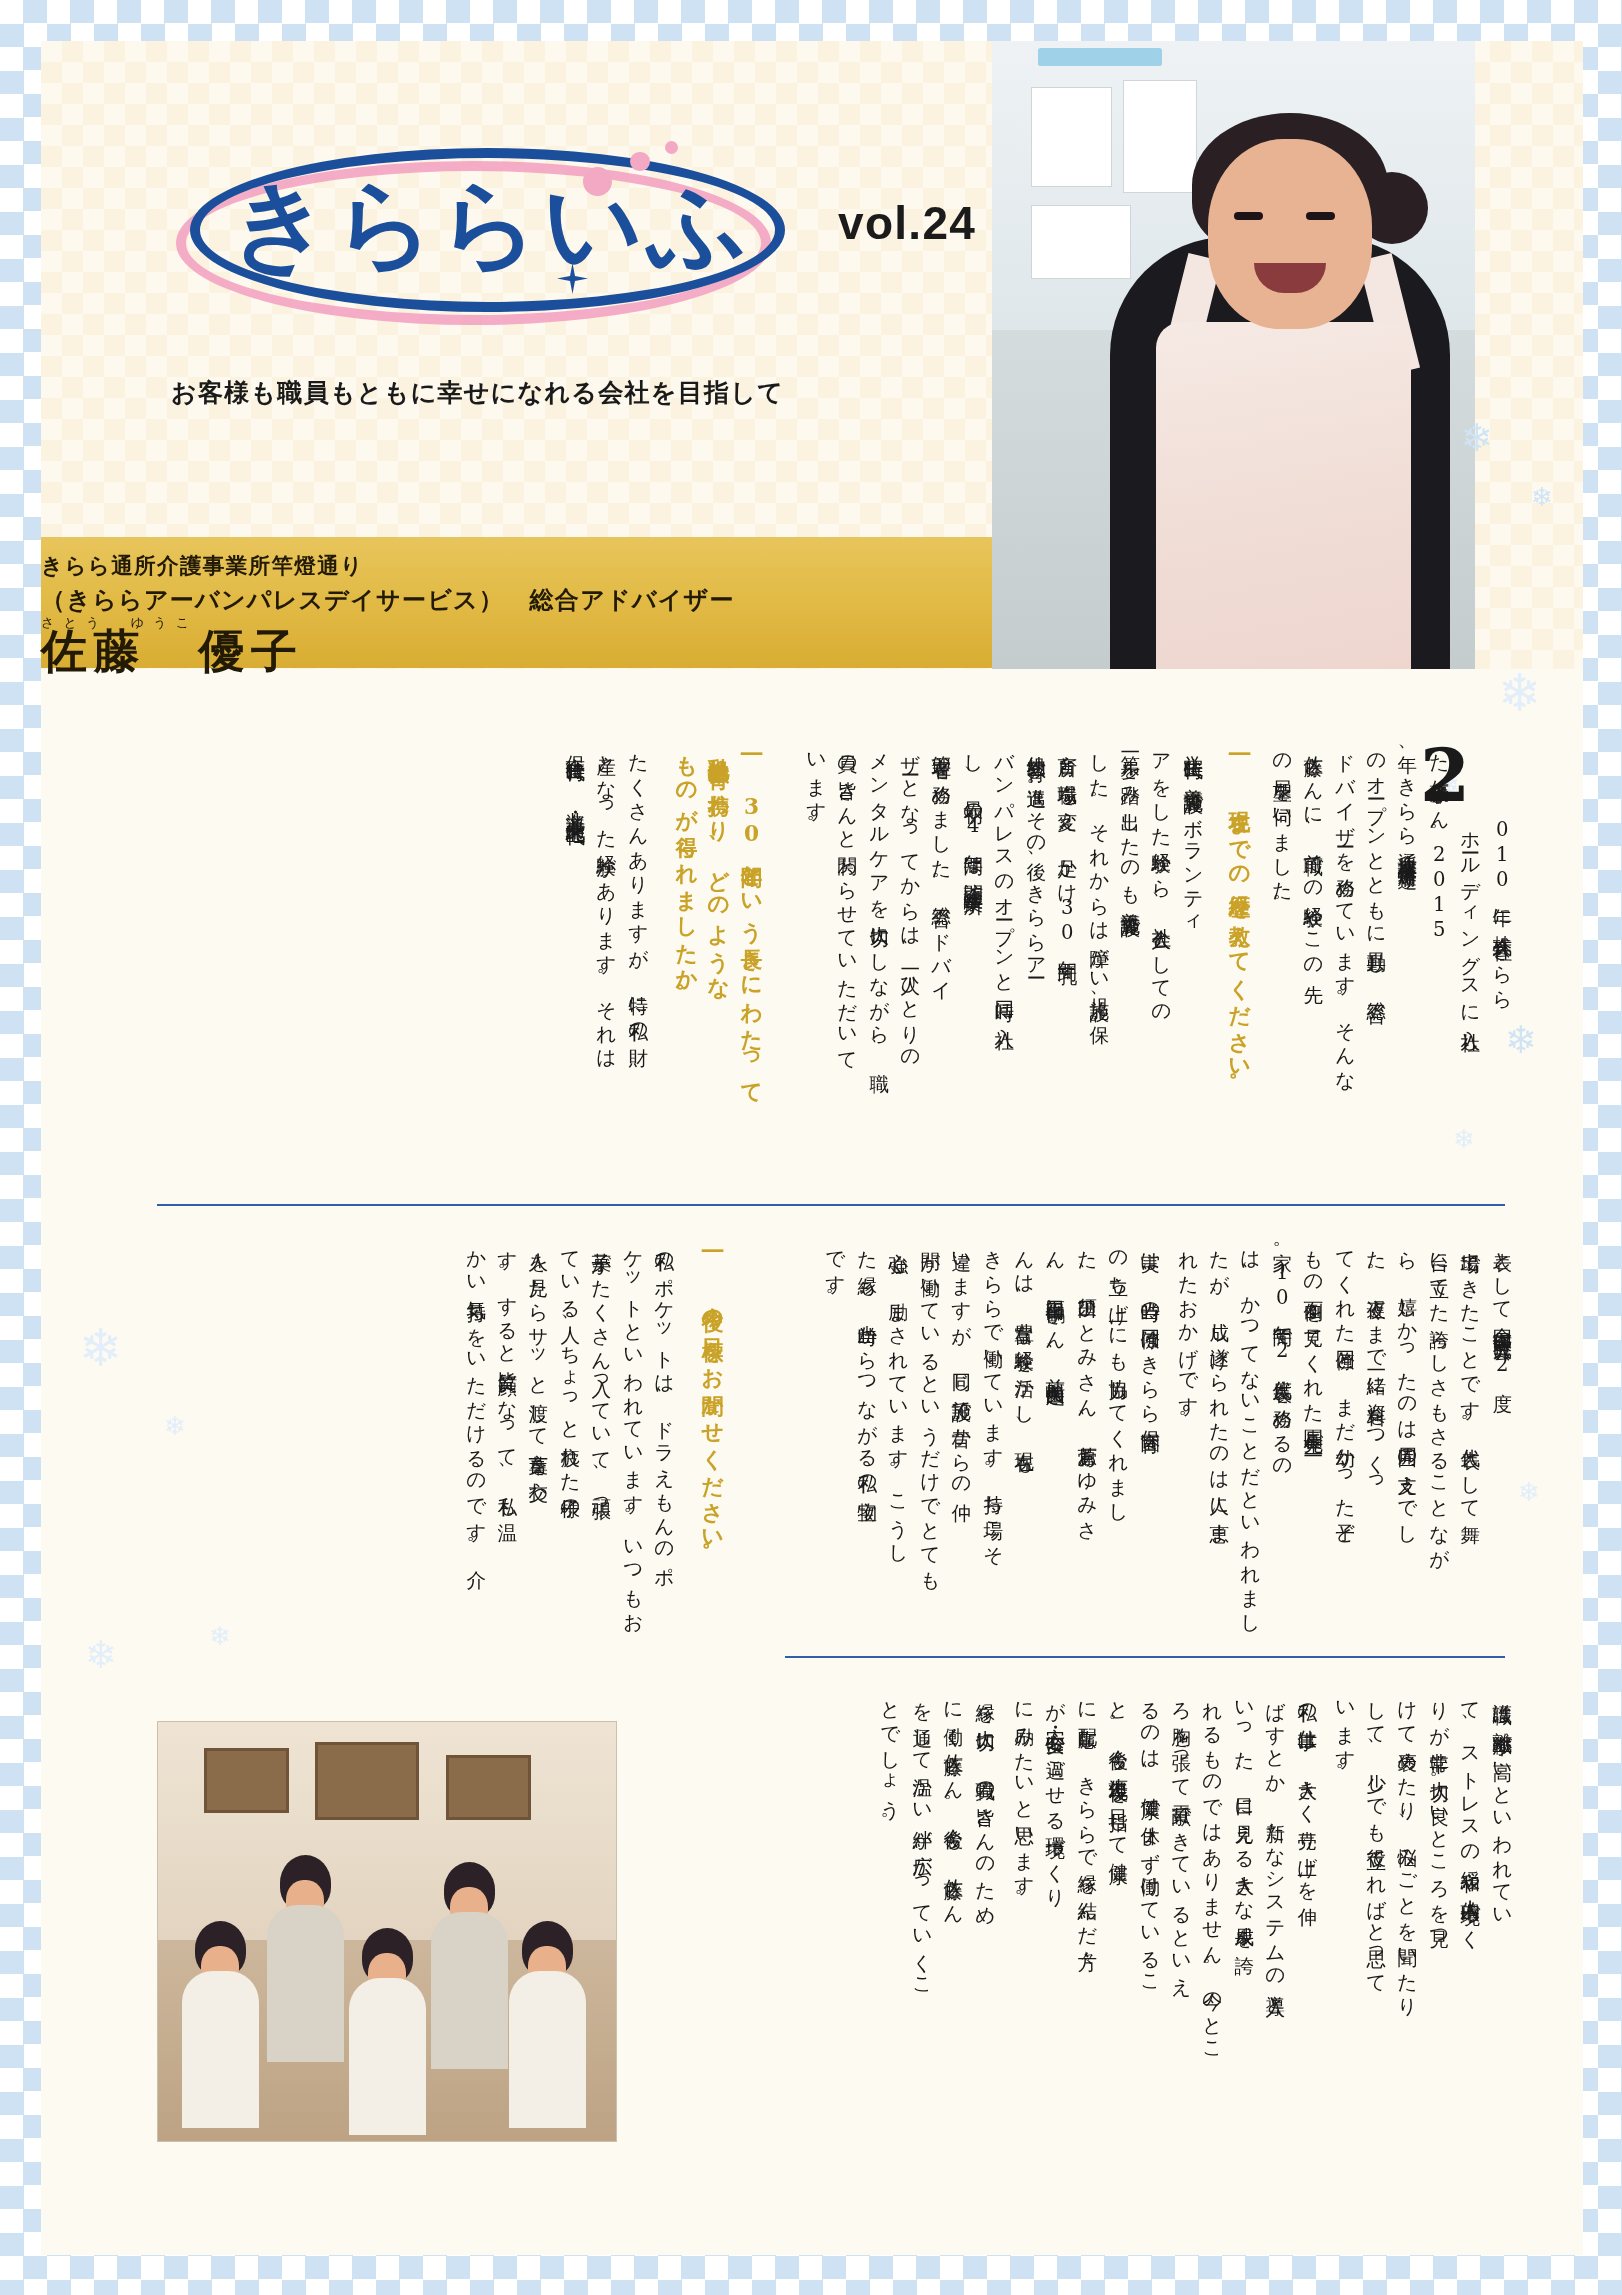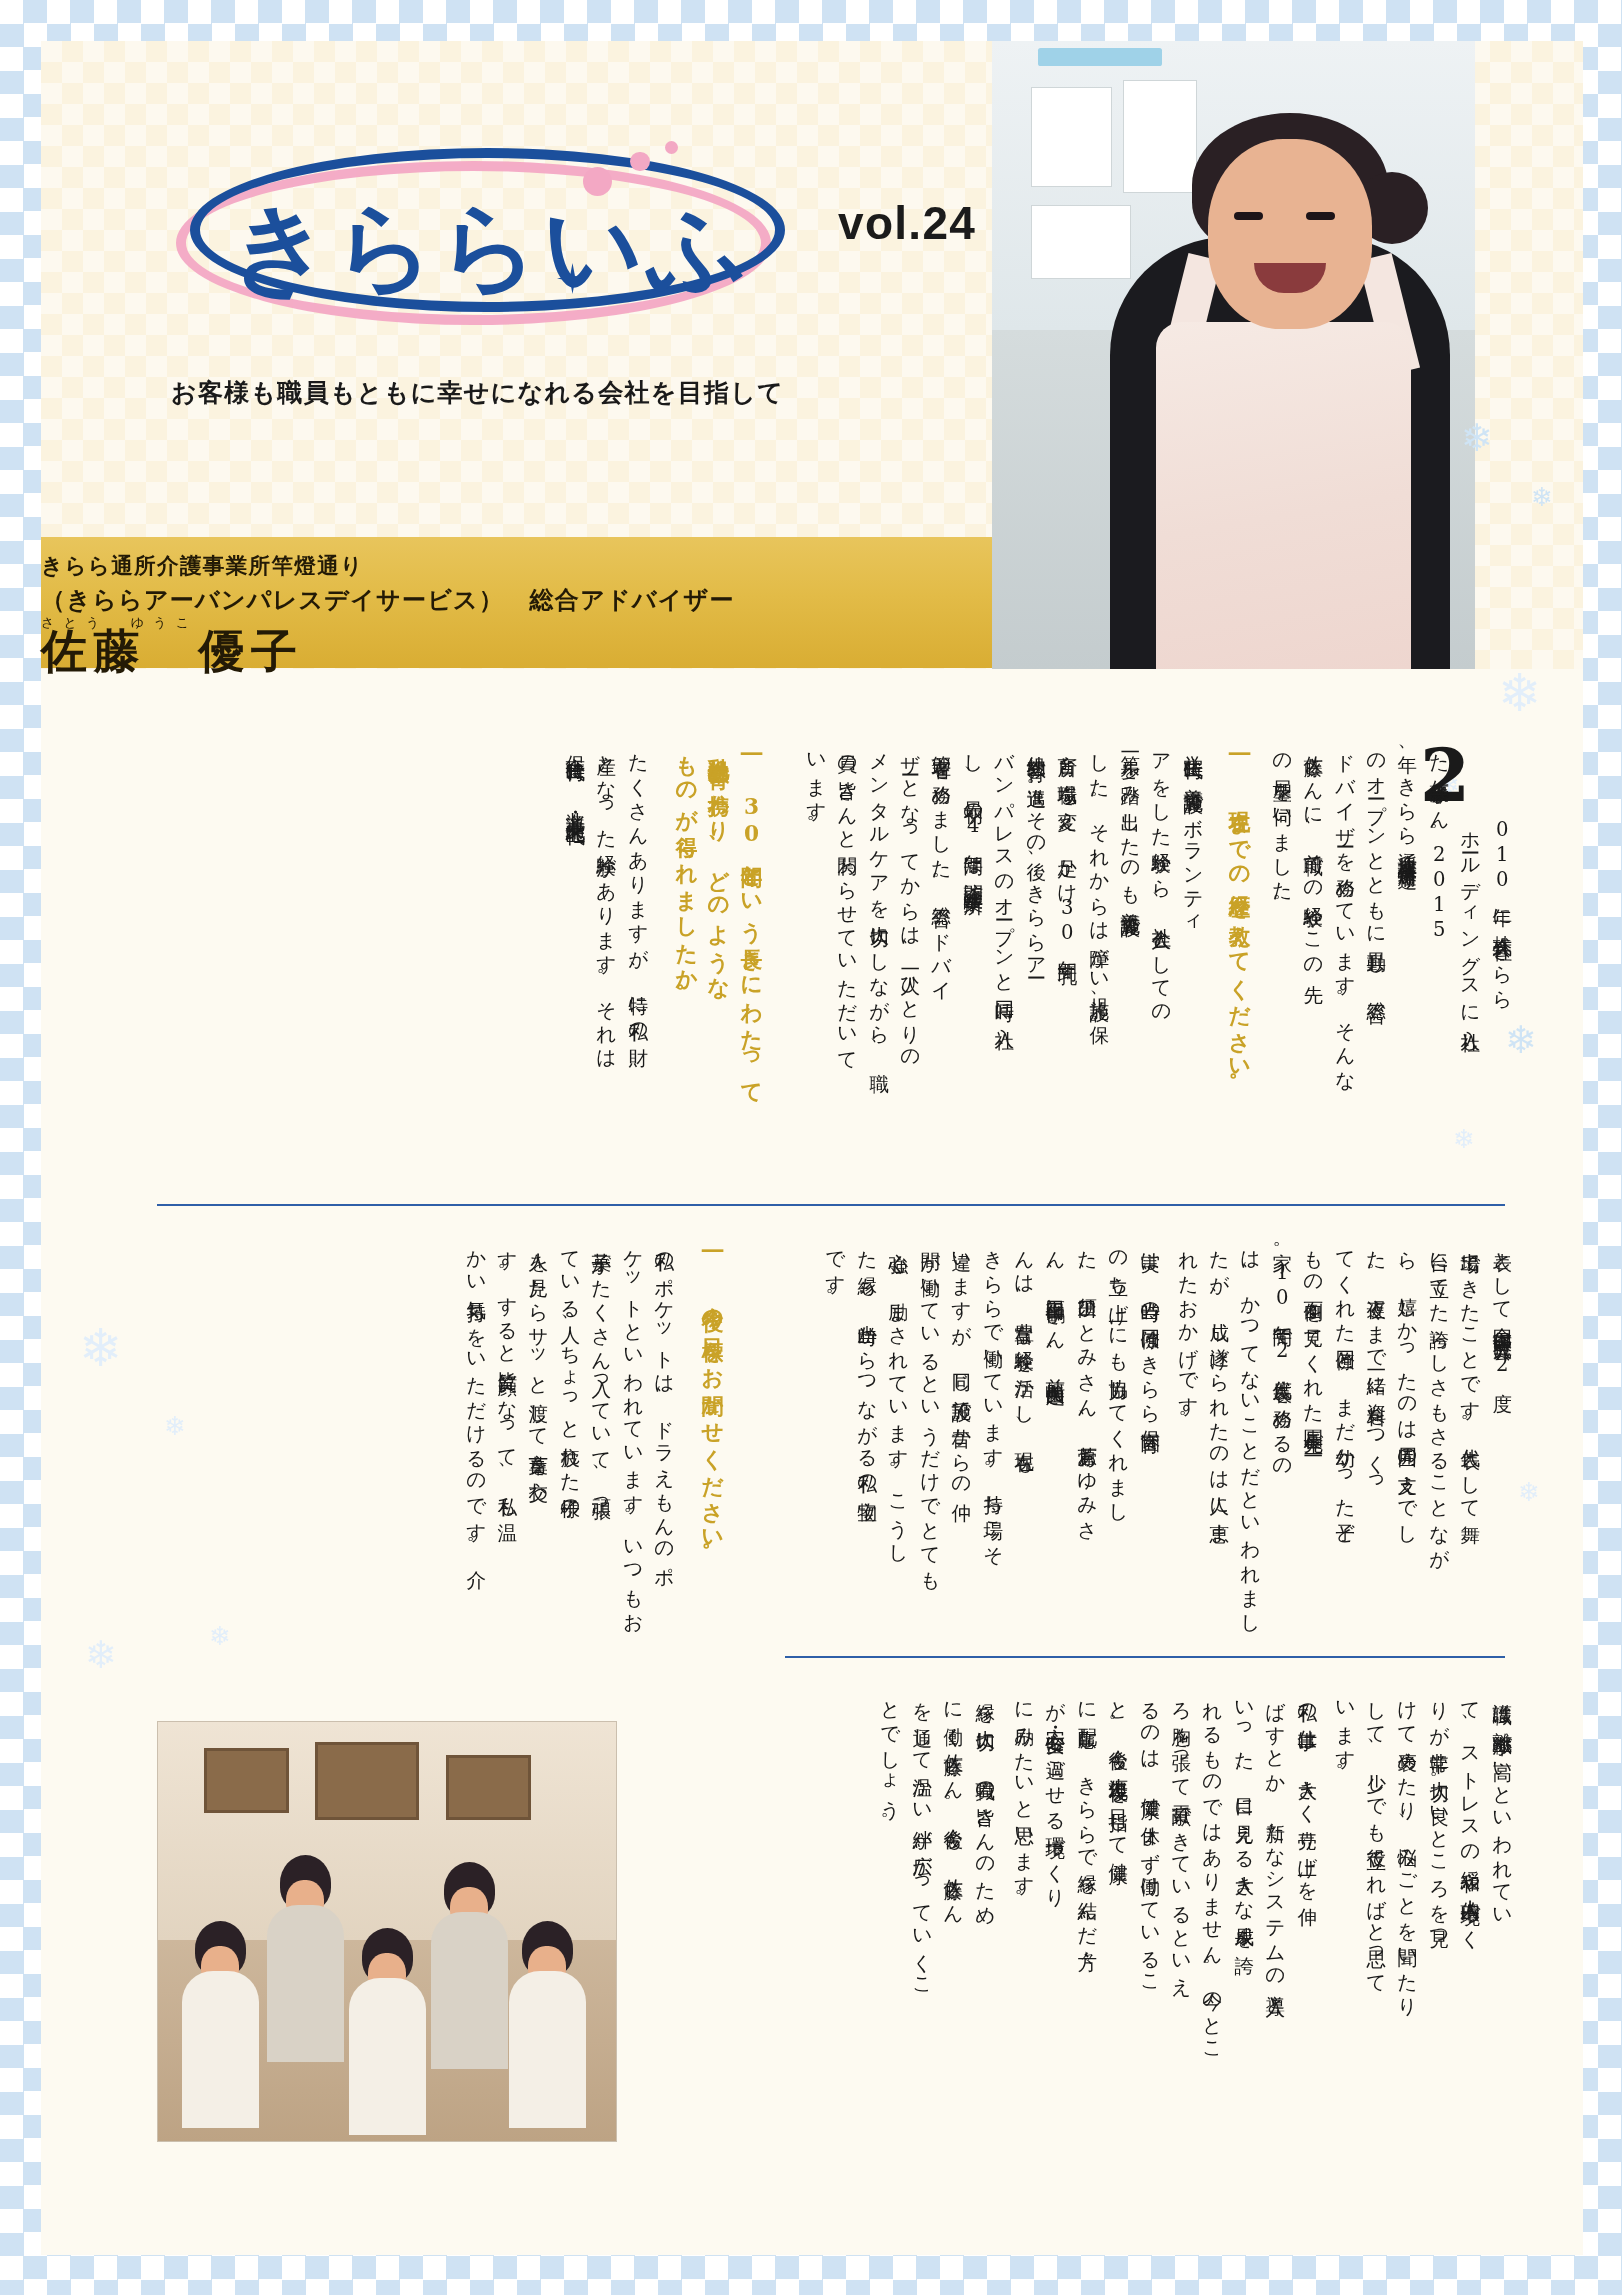--- a/index.html
+++ b/index.html
@@ -78,21 +78,21 @@
     top: 19.6px;
     width: 595px;
     height: 164px;
     border: 10.5px solid #f3a8c4;
     border-radius: 50%;
     opacity: .95;
   }
   .logo-text {
     position: absolute;
     left: 0;
-    top: 42px;
+    top: 19px;
     width: 654px;
     text-align: center;
     font-family: "DejaVu Sans", sans-serif;
     font-size: 98px;
     font-weight: bold;
     color: #1b4f9c;
     letter-spacing: 3.9px;
     white-space: nowrap;
   }
   .logo-dots span {

